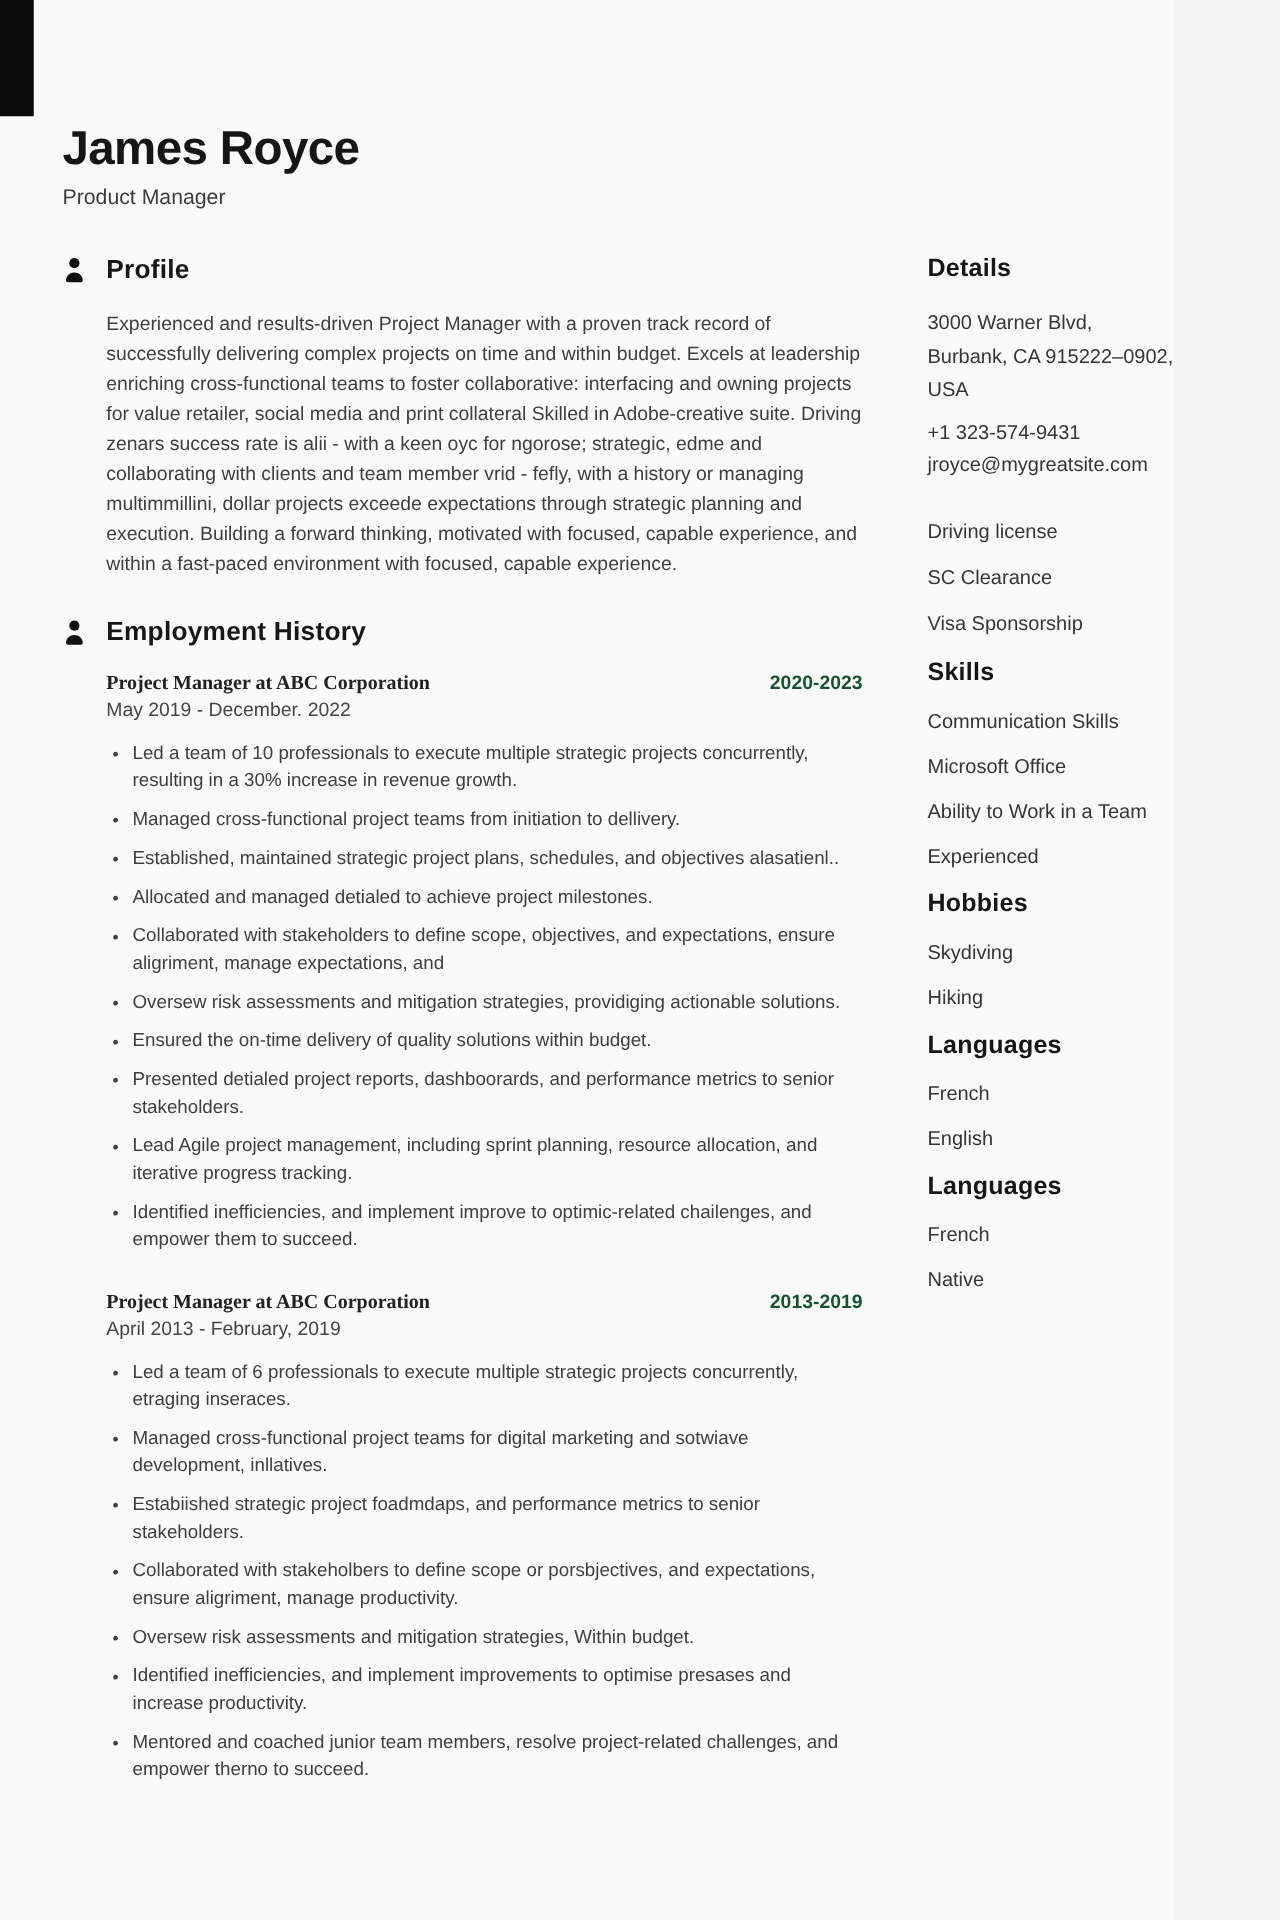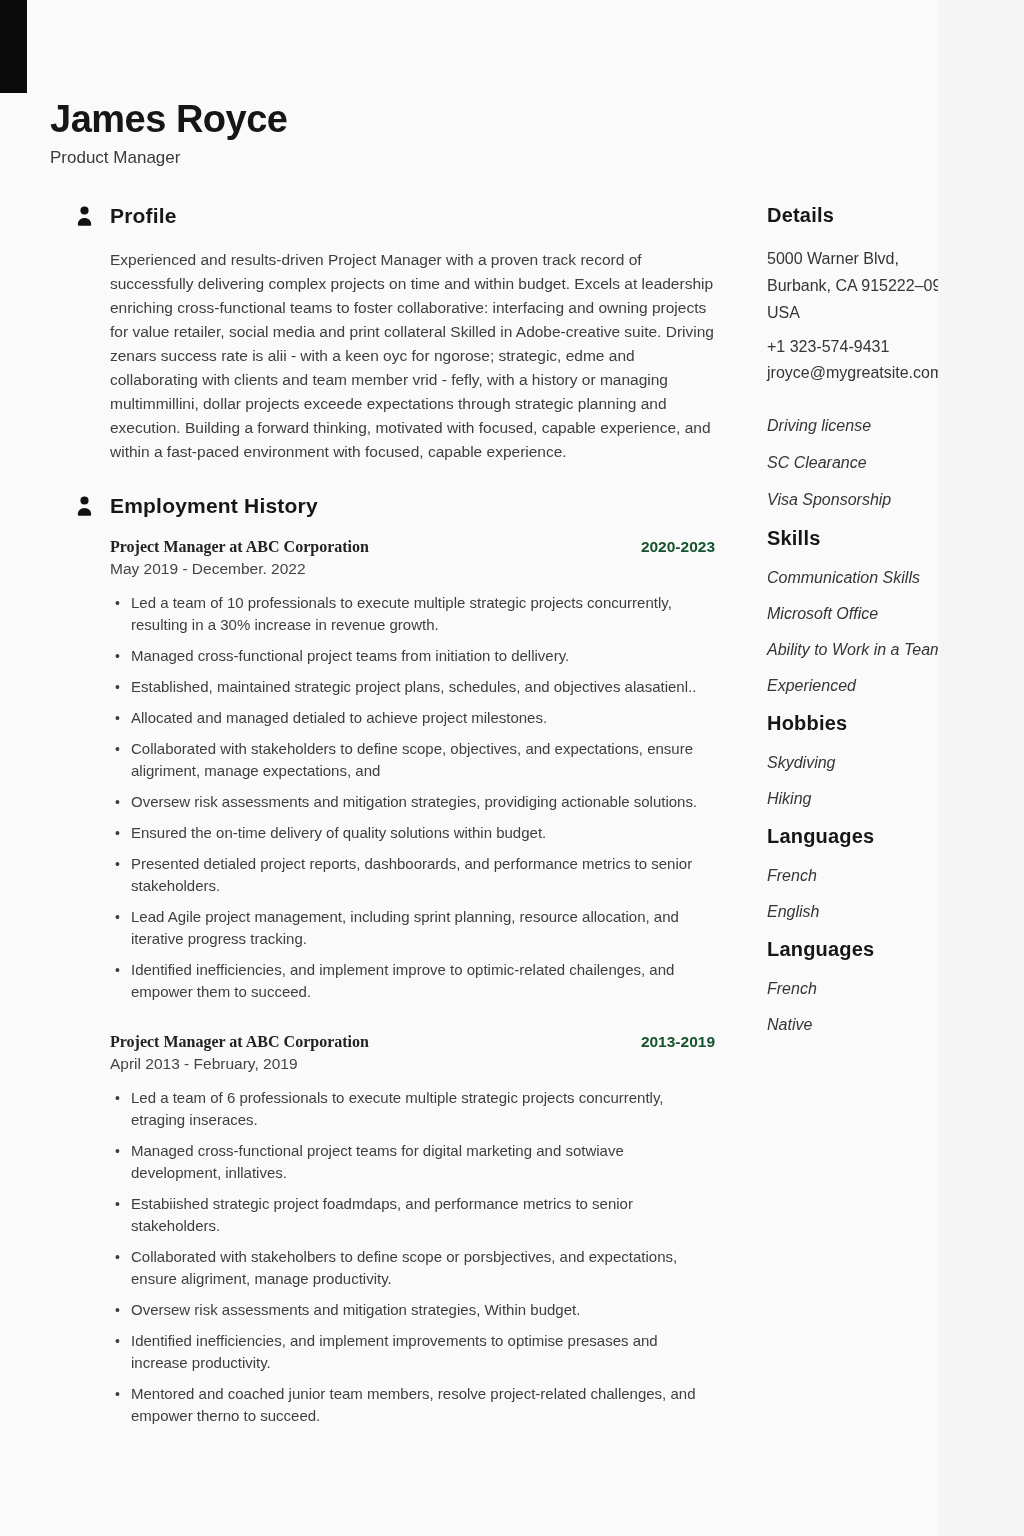--- a/index.html
+++ b/index.html
@@ -32,21 +32,21 @@
     letter-spacing: -0.5px;
     color: #161616;
   }
   .job-title-sub {
     margin-top: 7px;
     font-size: 17px;
     color: #3b3b3b;
   }
 
   
-  .columns { display: flex; margin-top: 36px; padding: 0 0 0 75px; }
+  .columns { display: flex; margin-top: 36px; padding: 0 0 0 50px; }
   .left-col { width: 640px; flex: 0 0 640px; }
   .sidebar  { width: 250px; margin-left: 52px; flex: 0 0 250px; }
 
   
   .sec-head { display: flex; align-items: center; gap: 16px; }
   .sec-head .icon { width: 19px; height: 22px; display: inline-flex; flex: 0 0 19px; }
   .sec-head .icon svg { width: 19px; height: 22px; fill: #111; }
   .sec-head h2 {
     margin: 0;
     font-size: 21px;
@@ -95,21 +95,21 @@
 
   
   .sidebar section { margin: 0; }
   .sidebar h3 {
     margin: 0 0 18px 0;
     font-size: 20px;
     font-weight: 700;
     color: #161616;
     letter-spacing: 0.2px;
   }
-  .sb-item { font-size: 16px; color: #353535; line-height: 20px; margin-bottom: 16px; font-style: italic; }
+  .sb-item { font-size: 16px; color: #353535; line-height: 20px; margin-bottom: 16px; }
   .addr div { font-size: 16px; color: #353535; line-height: 27px; }
   .contact { margin-top: 8px; }
   .contact div { font-size: 16px; color: #353535; line-height: 26px; }
   .extras { margin-top: 30px; }
   .extras .sb-item { margin-bottom: 17px; }
   .sb-gap { margin-top: 45px; }
 </style>
 </head>
 <body>
 
@@ -186,21 +186,21 @@
           </ul>
         </article>
       </section>
     </main>
 
     <aside class="sidebar">
 
       <section>
         <h3>Details</h3>
         <div class="addr">
-          <div>5000 Warner Blvd,</div>
+          <div>3000 Warner Blvd,</div>
           <div>Burbank, CA 915222–0902,</div>
           <div>USA</div>
         </div>
         <div class="contact">
           <div>+1 323-574-9431</div>
           <div>jroyce@mygreatsite.com</div>
         </div>
         <div class="extras">
           <div class="sb-item">Driving license</div>
           <div class="sb-item">SC Clearance</div>

